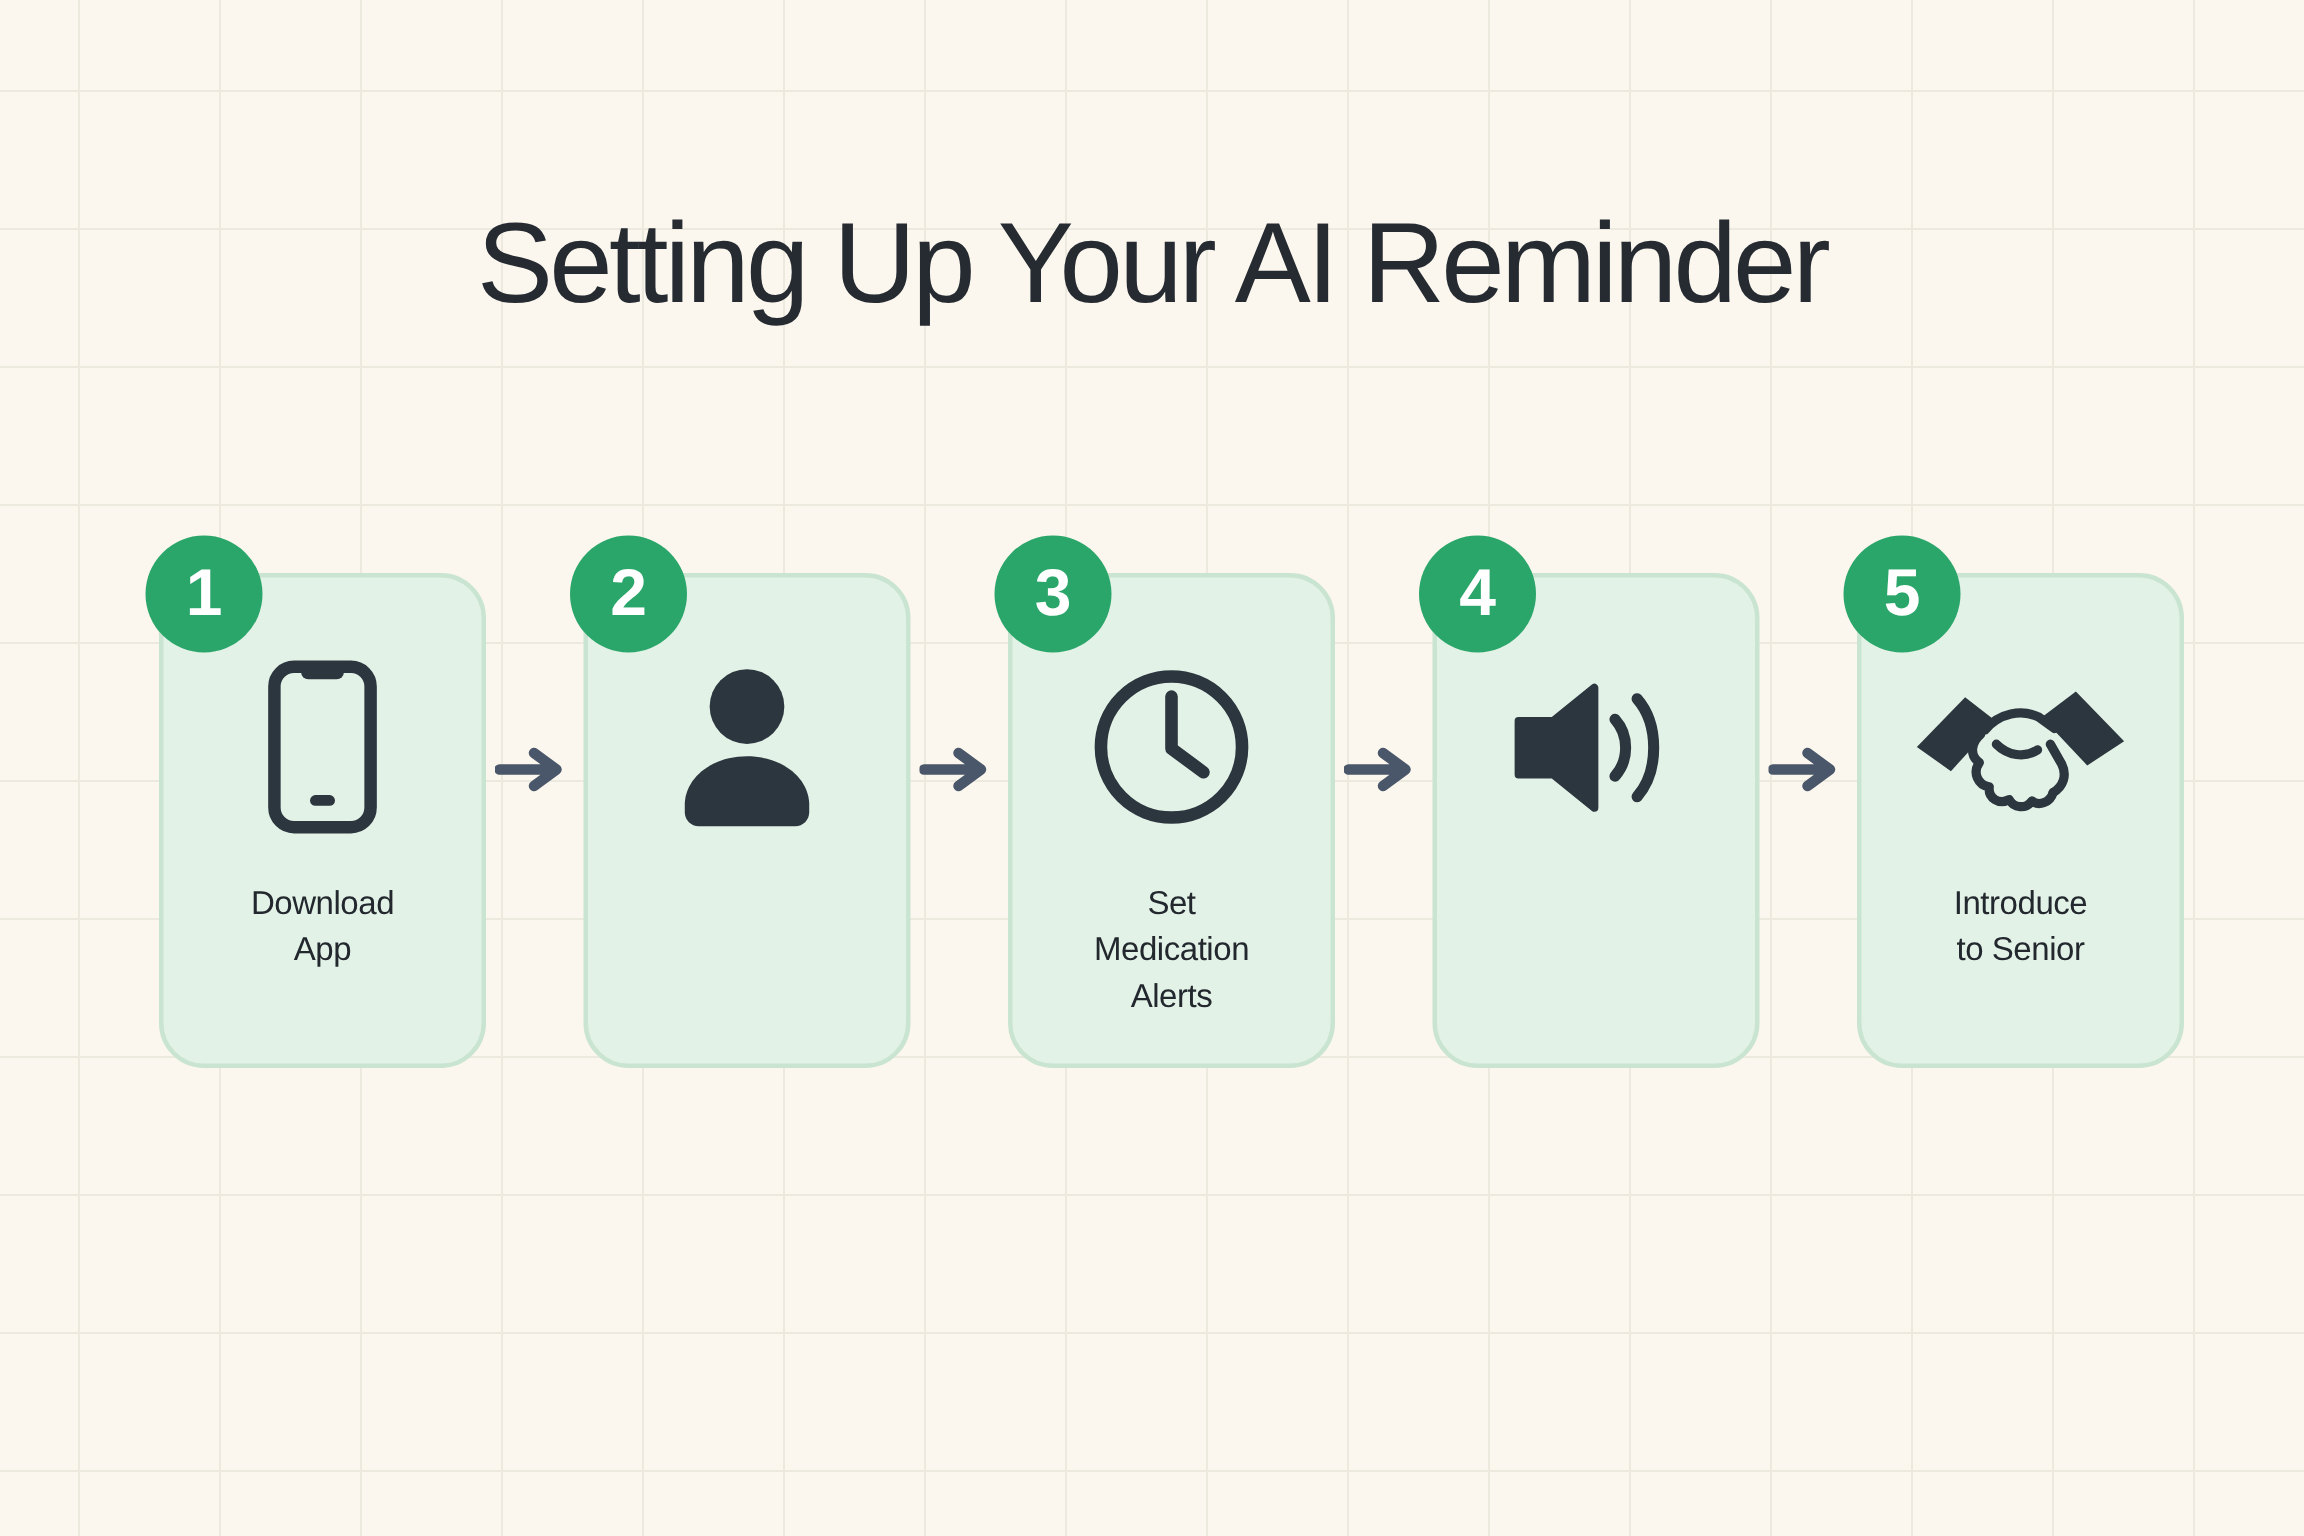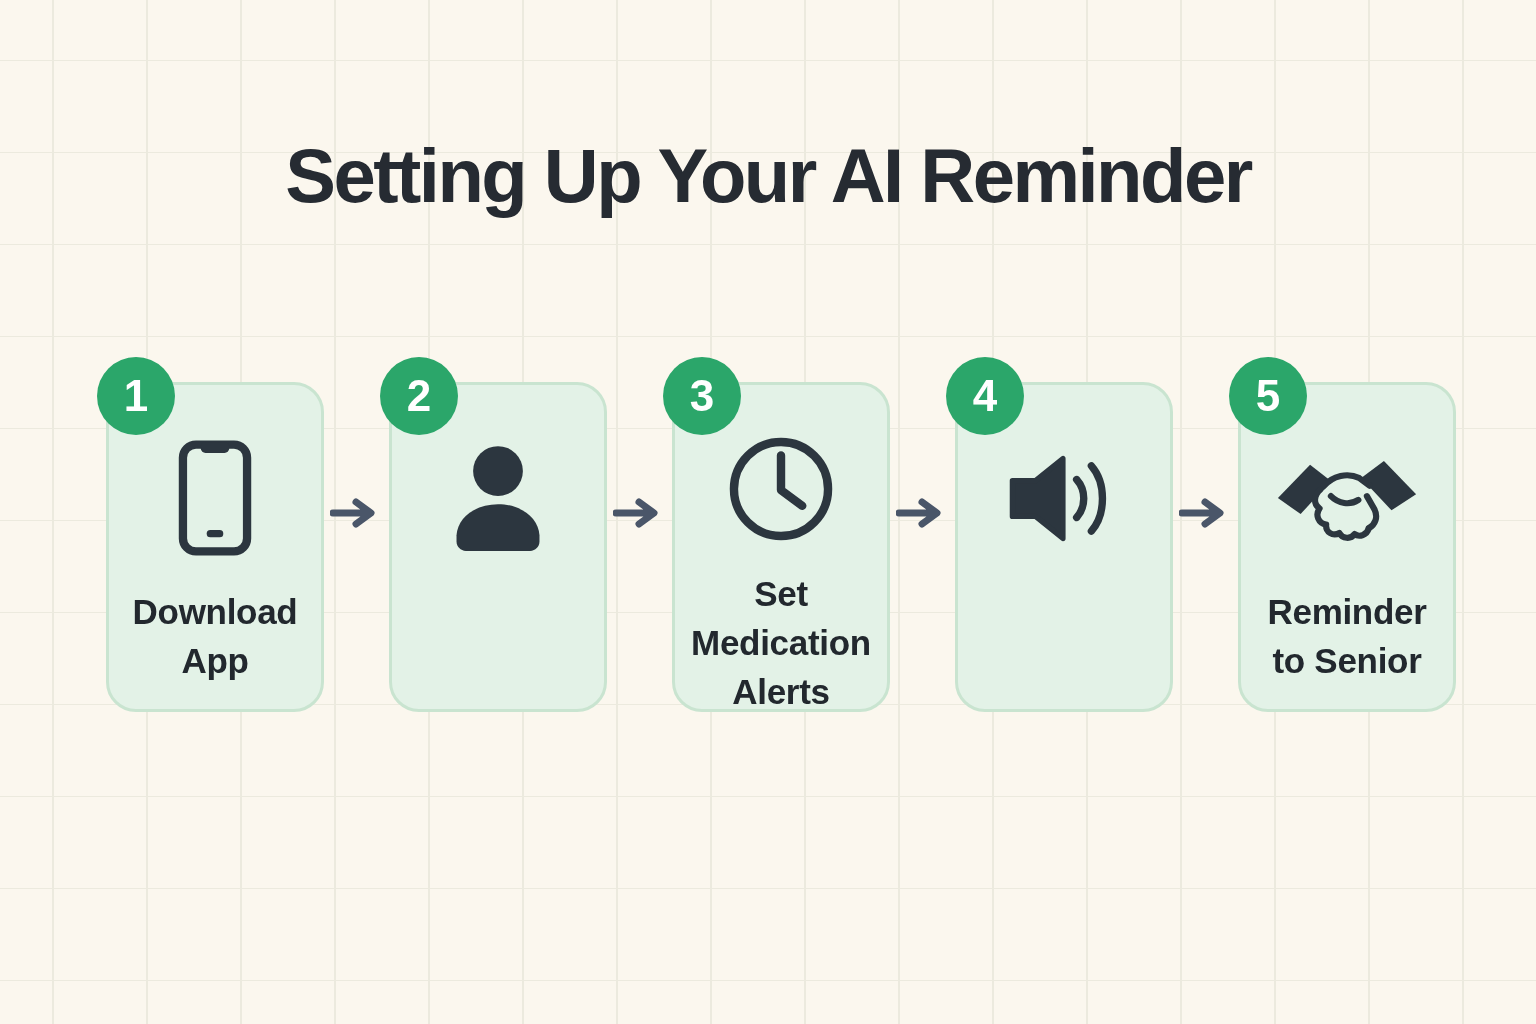--- a/index.html
+++ b/index.html
@@ -19,21 +19,21 @@
     background-size: 94px 92px;
     background-position: 52px 60px;
   }
   .title {
     position: absolute;
     top: 136px;
     left: 0;
     width: 100%;
     text-align: center;
     font-size: 76px;
-    font-weight: 700;
+    font-weight: 400;
     letter-spacing: -2.5px;
     color: #262b32;
     margin: 0;
     line-height: 1.05;
   }
   .steps {
     position: absolute;
     left: 106px;
     top: 382px;
     display: flex;
@@ -69,22 +69,22 @@
   }
   .icon-box {
     margin-top: 48px;
     height: 130px;
     display: flex;
     align-items: center;
     justify-content: center;
   }
   .step-label {
     margin-top: 24px;
-    font-size: 35px;
-    font-weight: 700;
+    font-size: 22px;
+    font-weight: 400;
     line-height: 1.4;
     color: #22282e;
     text-align: center;
     white-space: pre-line;
     letter-spacing: -0.3px;
   }
   .arrow-cell {
     width: 65px;
     display: flex;
     justify-content: center;
@@ -179,18 +179,18 @@
           <path d="M2,52 L36,17 L58,34 L26,69 Z" fill="#2c363f"></path>
           <path d="M148,48 L114,13 L90,31 L122,65 Z" fill="#2c363f"></path>
           <g fill="none" stroke="#2c363f" stroke-width="6.5" stroke-linecap="round" stroke-linejoin="round">
             <path d="M50,40 C60,28 76,25 88,31 L99,39"></path>
             <path d="M47,43 C40,49 39,58 46,63 C41,70 45,79 53,80 C52,88 60,93 67,89 C70,95 79,96 83,90 C88,94 96,91 98,84"></path>
             <path d="M98,84 C105,80 108,72 104,64 L96,50"></path>
             <path d="M58,50 C66,58 78,60 87,54"></path>
           </g>
         </svg>
       </div>
-      <div class="step-label">Reminder
+      <div class="step-label">Introduce
 to Senior</div>
     </div>
 
   </div>
 </div>
 
 </body></html>

